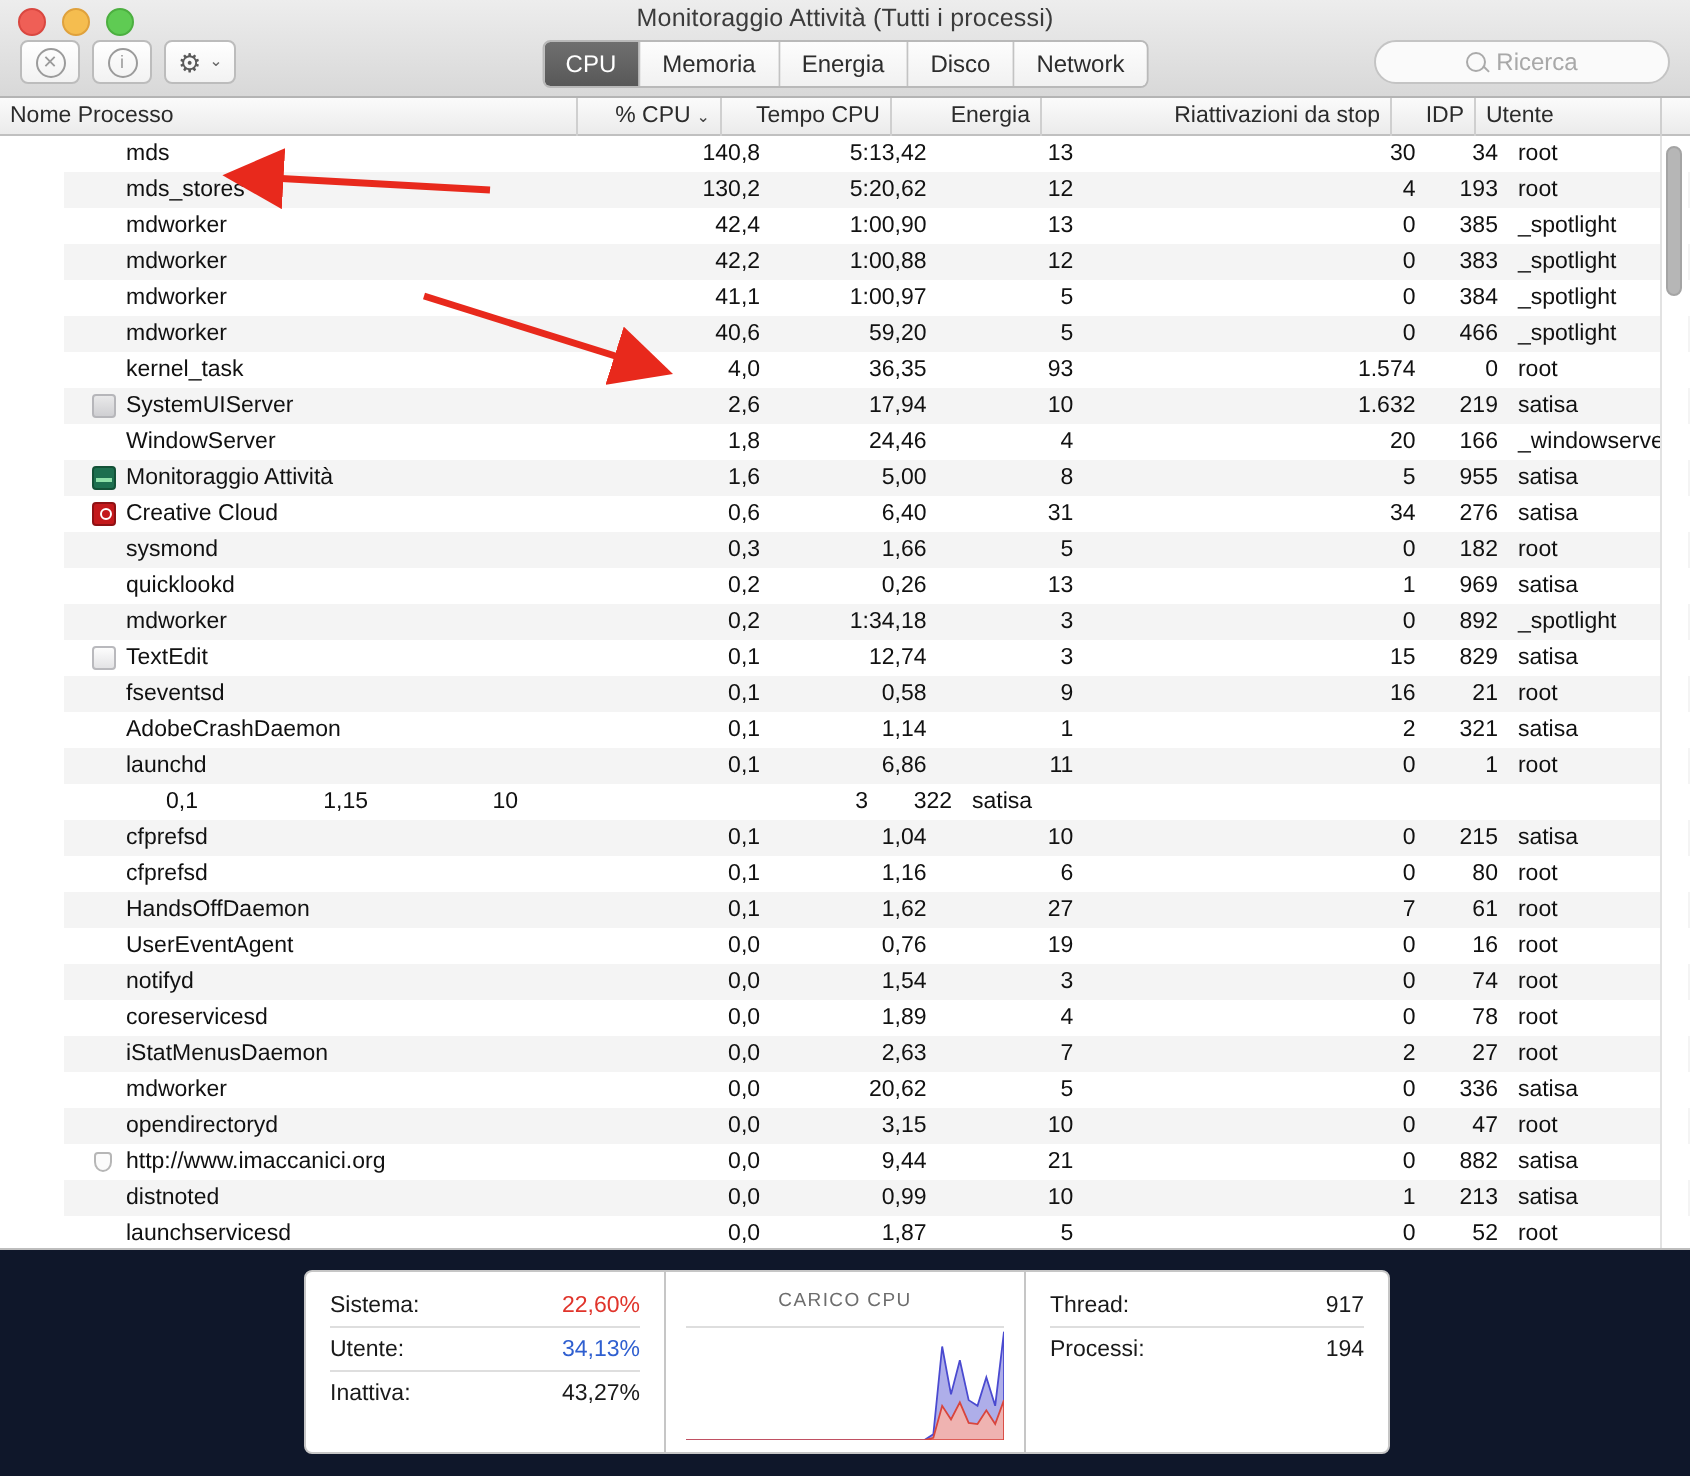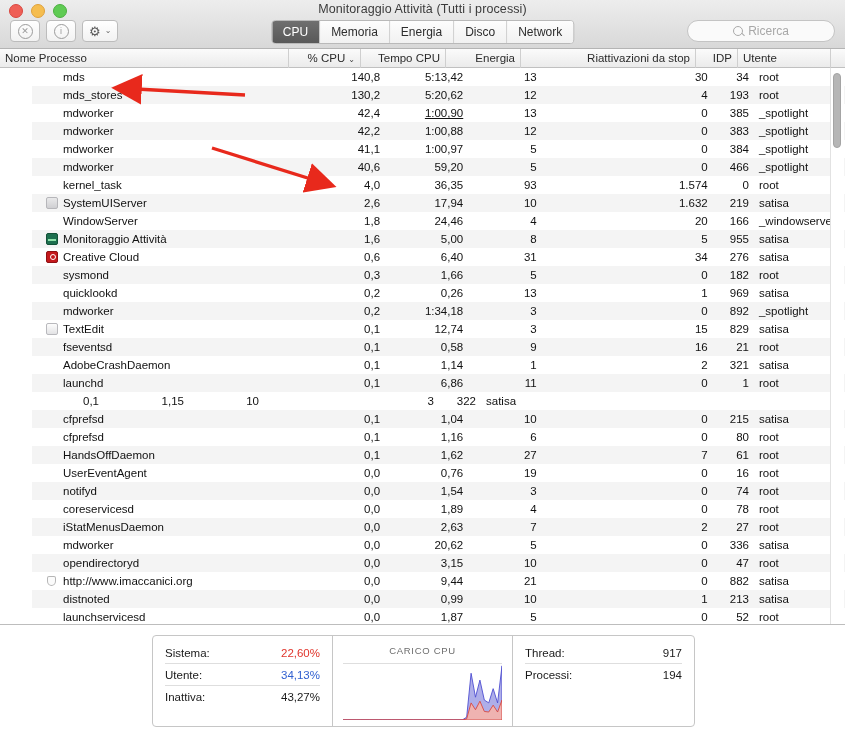--- a/index.html
+++ b/index.html
@@ -323,21 +323,21 @@
     height: 75px;
     border-radius: 4px;
     background: #b6b6b6;
     border: 1px solid #a4a4a4;
     box-sizing: border-box;
   }
 
   
   #bottom {
     height: 113px;
-    background: #ffffff;
+    background: #0f172a;
     flex: 0 0 auto;
     position: relative;
   }
   #stats {
     position: absolute;
     left: 152px;
     top: 10px;
     width: 543px;
     height: 92px;
     background: #ffffff;
@@ -475,21 +475,21 @@
           <div class="cell num" style="width: 175px;">4</div>
           <div class="cell num" style="width: 42px;">193</div>
           <div class="cell " style="width: 93px;">root</div>
         </div>
         <div class="row odd">
           <div class="cell name" style="width: 289px;">
             <span class="proc-icon blank"></span>
             <span>mdworker</span>
           </div>
           <div class="cell num" style="width: 72px;">42,4</div>
-          <div class="cell num" style="width: 85px; text-decoration: underline;">1:00,90</div>
+          <div class="cell num" style="width: 85px;">1:00,90</div>
           <div class="cell num" style="width: 75px;">13</div>
           <div class="cell num" style="width: 175px;">0</div>
           <div class="cell num" style="width: 42px;">385</div>
           <div class="cell " style="width: 93px;">_spotlight</div>
         </div>
         <div class="row even">
           <div class="cell name" style="width: 289px;">
             <span class="proc-icon blank"></span>
             <span>mdworker</span>
           </div>

